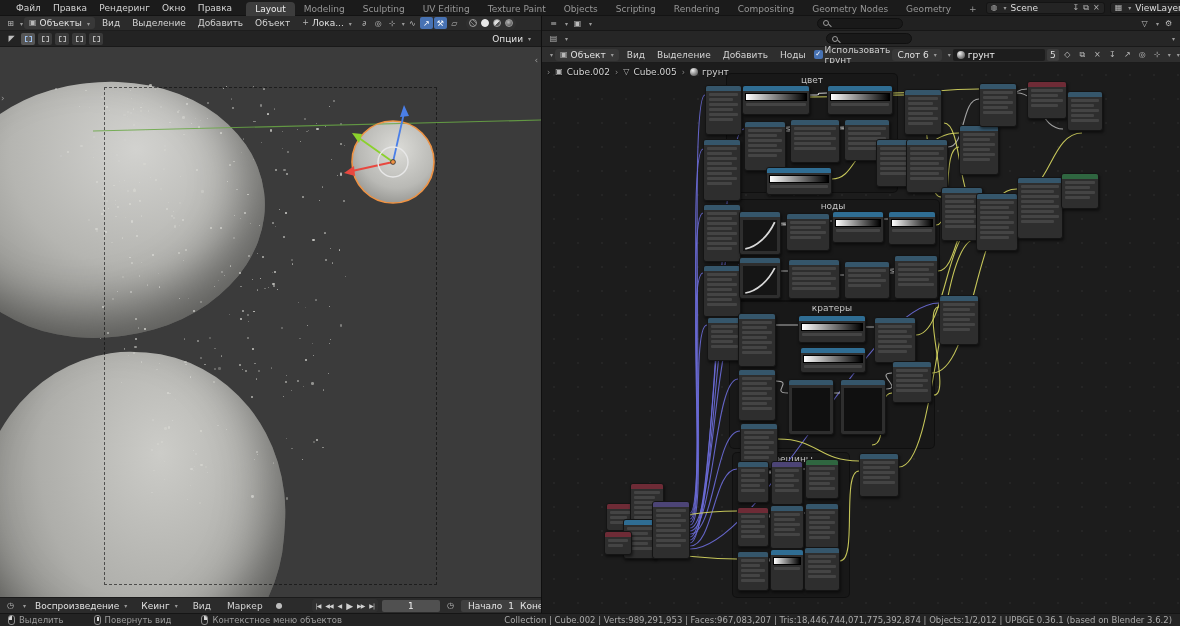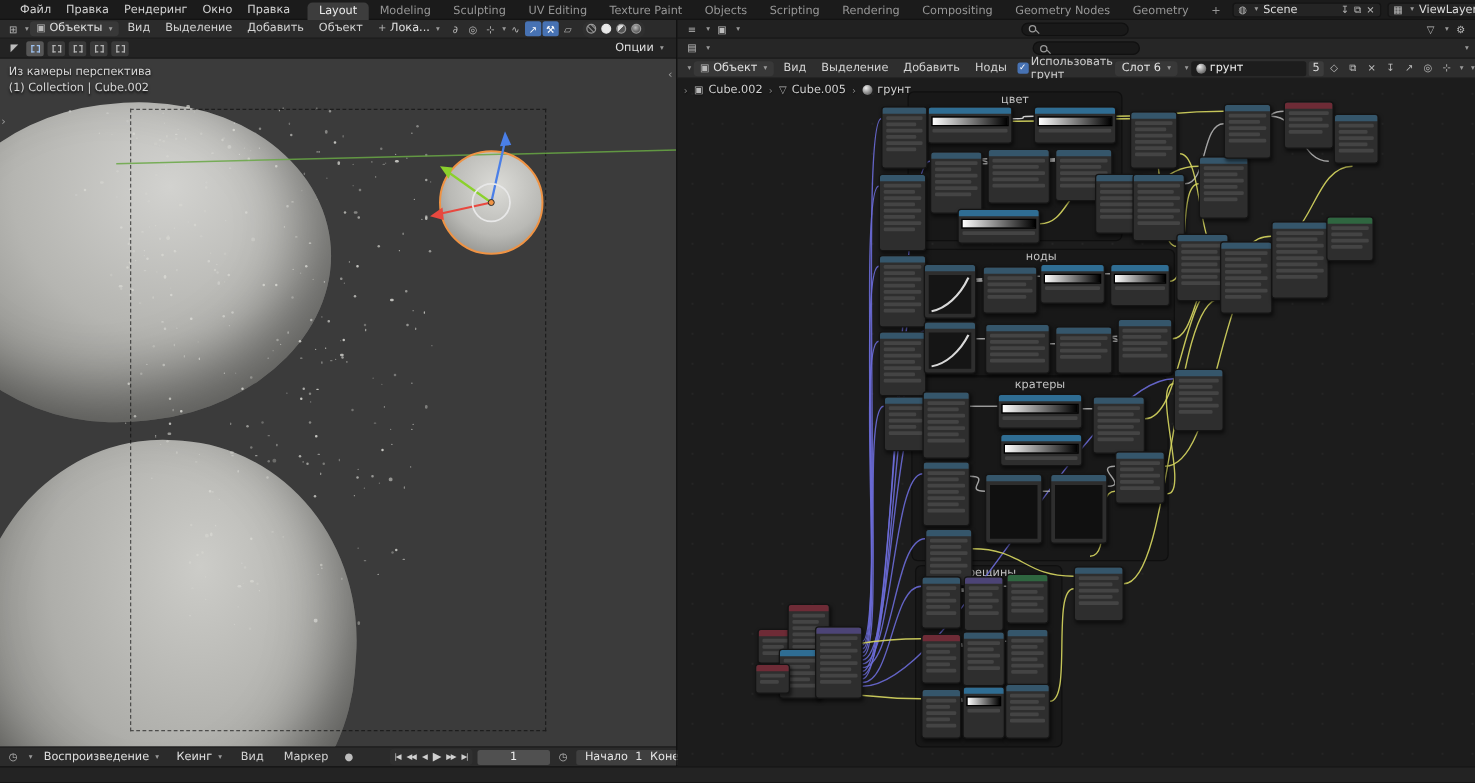--- a/index.html
+++ b/index.html
@@ -541,24 +541,20 @@
         <line x1="393" y1="115" x2="404" y2="66" stroke-width="1.8" stroke="#4a7fe8"></line>
         <polygon points="404,58 400,70 409,69" fill="#4a7fe8"></polygon>
         <line x1="393" y1="115" x2="359" y2="91" stroke-width="1.8" stroke="#8bd12c"></line>
         <polygon points="352,86 362,87 359,96" fill="#8bd12c"></polygon>
         <line x1="393" y1="115" x2="352" y2="124" stroke-width="1.8" stroke="#e8483f"></line>
         <polygon points="344,126 354,119 355,129" fill="#e8483f"></polygon>
         <circle cx="393" cy="115" r="15" fill="none" stroke="#e8e8e8" stroke-width="1.4"></circle>
         <circle cx="393" cy="115" r="2.4" stroke="#2a2a2a" stroke-width="0.8" fill="#ef9344"></circle>
       </svg>
       <div class="cam-border"></div>
-      <div class="vp-text">
-        <div>Из камеры перспектива</div>
-        <div>(1) Collection | Cube.002</div>
-      </div>
       <span class="edge-arrow" style="left:1px;top:46px">›</span>
       <span class="edge-arrow" style="right:3px;top:8px">‹</span>
     </div>
 
     <div class="timeline">
       <span class="ico-btn">◷</span>
       <span class="chev">▾</span>
       <div class="dd flat">
         <span>Воспроизведение</span>
         <span class="chev">▾</span>
@@ -1175,14 +1171,35 @@
           <div class="nrow short"></div>
           <div class="nrow"></div>
           <div class="nrow short"></div>
           <div class="nrow"></div>
           <div class="nrow short"></div>
         </div>
       </div>
   </div>
 
   <div class="statusbar">
+    <div class="bar" style="gap:30px">
+        <span class="hint">
+          <span class="mouse m-l">
+            <i></i>
+          </span>
+          <span>Выделить</span>
+        </span>
+        <span class="hint">
+          <span class="mouse m-m">
+            <i></i>
+          </span>
+          <span>Повернуть вид</span>
+        </span>
+        <span class="hint">
+          <span class="mouse m-r">
+            <i></i>
+          </span>
+          <span>Контекстное меню объектов</span>
+        </span>
+      </div>
+    <span class="stats">Collection | Cube.002 | Verts:989,291,953 | Faces:967,083,207 | Tris:18,446,744,071,775,392,874 | Objects:1/2,012 | UPBGE 0.36.1 (based on Blender 3.6.2)</span>
   </div>
 </div>
 
 </body></html>

